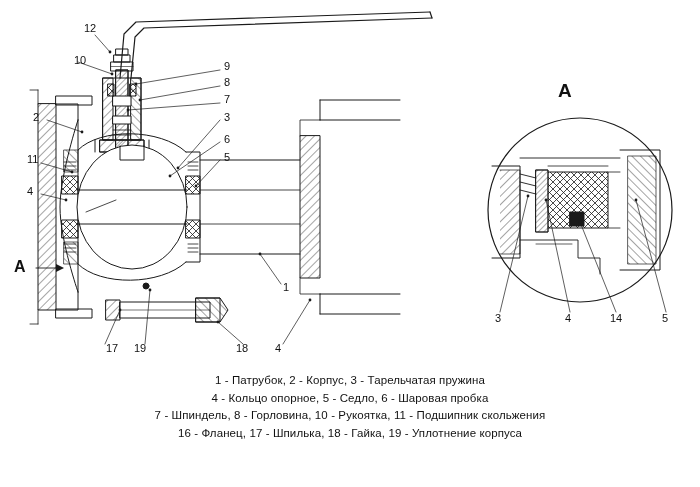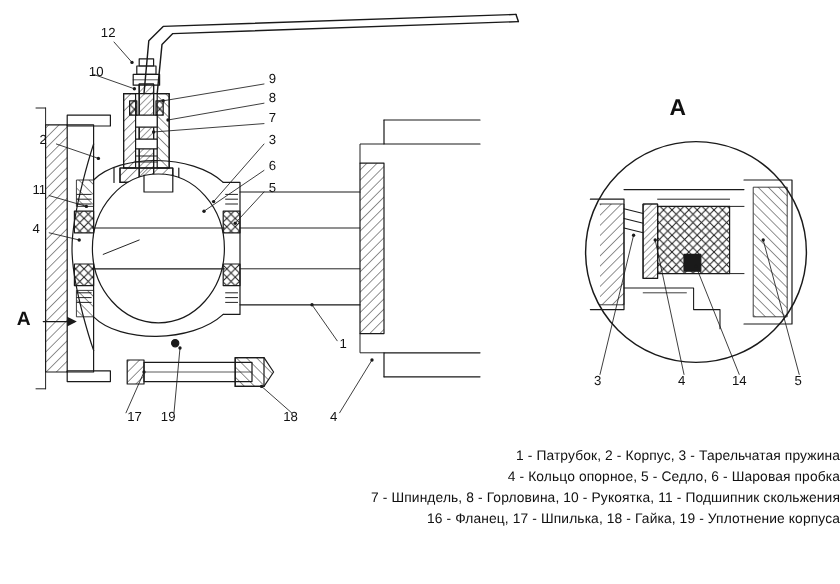--- a/index.html
+++ b/index.html
@@ -34,21 +34,20 @@
     top: 372px;
     width: 700px;
     text-align: center;
     font-size: 11.5px;
     line-height: 17.5px;
     letter-spacing: 0.1px;
     color: #111;
   }
   .legend-line {
     white-space: nowrap;
-    text-align: right;
   }
   .callout-label {
     position: absolute;
     font-size: 11px;
     color: #111;
     font-family: "Liberation Sans", sans-serif;
   }
   .big-label {
     position: absolute;
     font-size: 19px;

